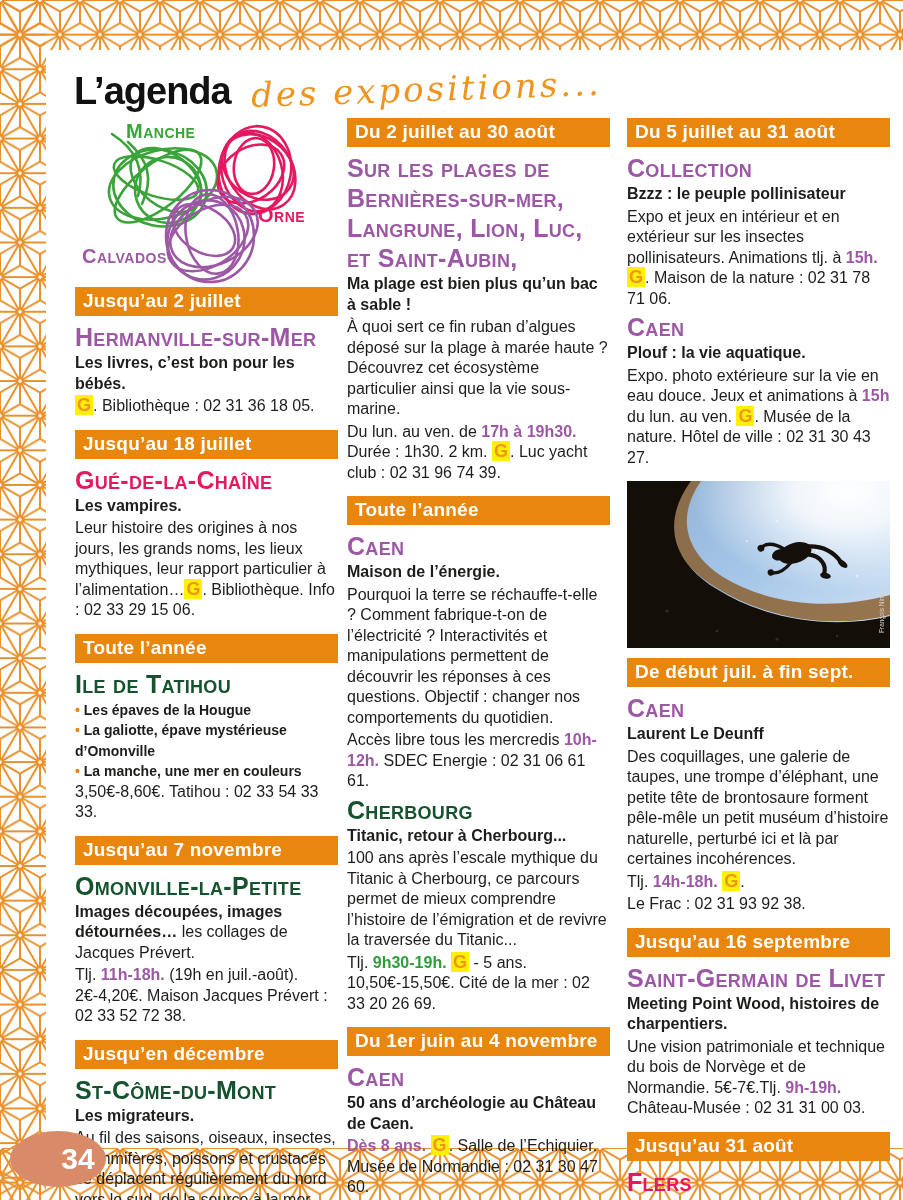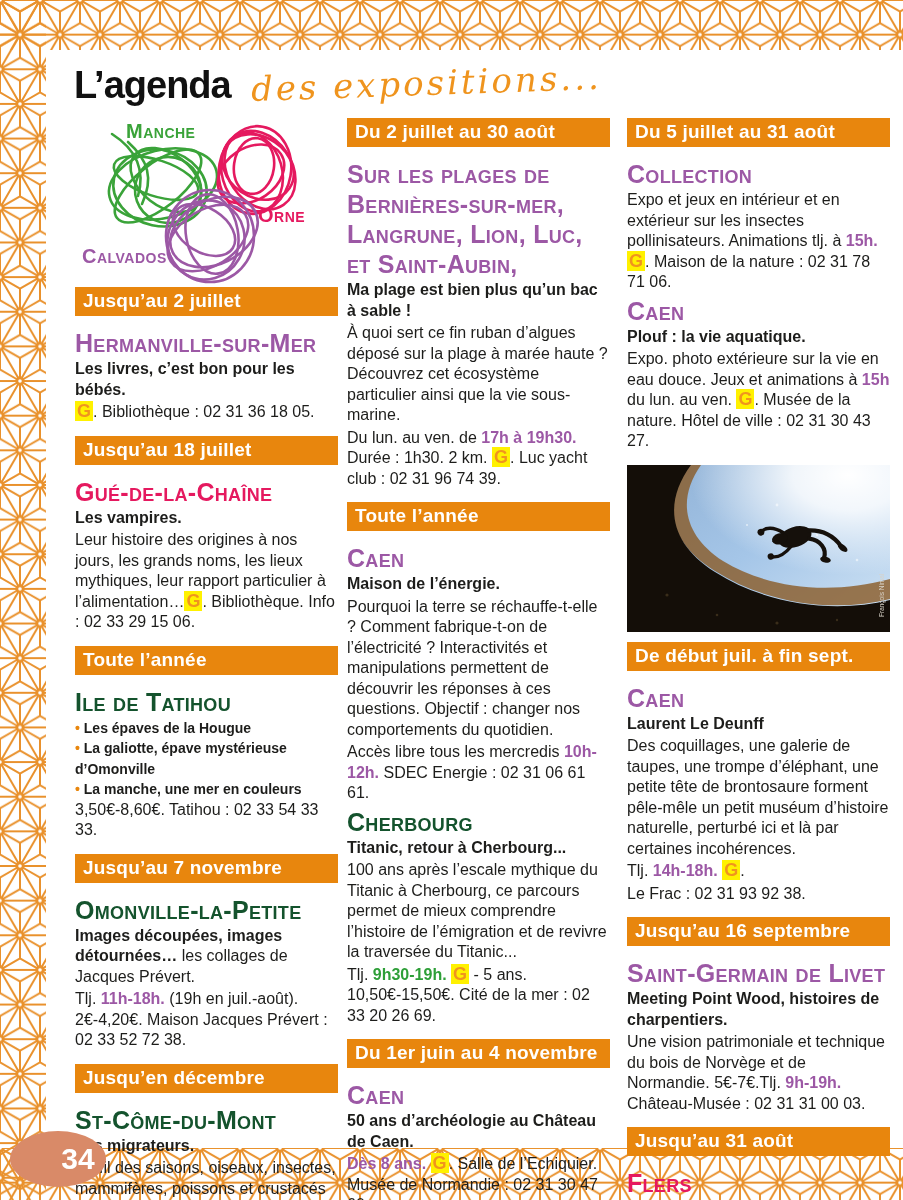--- a/index.html
+++ b/index.html
@@ -8,40 +8,40 @@
   .border-band{position:absolute;z-index:1;}
   #band-top{left:0;top:0;}
   #band-left{left:0;top:0;}
   #band-bottom{left:0;top:1148px;}
 
   #page-num{position:absolute;left:10px;top:1131px;width:56px;height:56px;border-radius:50%;
     background:#d98a68;color:#fff;font-weight:bold;font-size:30px;display:flex;
     align-items:center;justify-content:center;z-index:5;padding-left:40px;}
 
   #title-block{position:absolute;left:74px;top:64px;z-index:2;white-space:nowrap;}
-  #title-main{display:inline-block;font-size:38px;font-weight:800;color:#111;letter-spacing:-1px;}
+  #title-main{display:inline-block;font-size:38px;font-weight:800;color:#111;letter-spacing:-1px;margin-top:6px;}
   #title-script{display:inline-block;margin-left:16px;font-family:"DejaVu Serif",serif;
     font-style:italic;font-size:34px;color:#ef941e;letter-spacing:3px;
     transform:rotate(-2deg) translateY(-3px);}
 
   #map{position:absolute;left:68px;top:112px;width:292px;height:232px;z-index:2;}
   .map-label{position:absolute;font-weight:bold;font-variant:small-caps;font-size:20px;letter-spacing:.5px;}
   #map-label-manche{left:58px;top:8px;color:#3aa339;text-align:center;}
   #map-label-orne{left:190px;top:92px;color:#e5195f;}
   #map-label-calvados{left:14px;top:133px;color:#9c58a5;}
 
   #columns{position:absolute;left:0;top:0;width:903px;height:1200px;z-index:2;}
   .column{position:absolute;width:263px;}
   #col-1{left:75px;top:287px;}
   #col-2{left:347px;top:118px;}
   #col-3{left:627px;top:118px;}
 
   .section{margin-bottom:13px;}
   .sec-header{background:#e8860d;color:#fff;font-weight:bold;font-size:19px;
-    padding:3px 8px 4px 8px;margin-bottom:12px;letter-spacing:.2px;}
+    padding:3px 8px 4px 8px;margin-bottom:6px;letter-spacing:.2px;}
   .loc{font-weight:bold;font-variant:small-caps;font-size:25px;line-height:30px;
     margin:3px 0 1px 0;letter-spacing:.3px;}
   .loc-purple{color:#9c58a5}.loc-green{color:#14532d}.loc-pink{color:#e5195f}
   .para{margin:0 0 2px 0;font-size:16px;line-height:20.5px;}
   .r-b{font-weight:bold}
   .r-p{color:#9c58a5;font-weight:bold}
   .r-g{color:#2e9f38;font-weight:bold}
   .r-G{background:#fff100;color:#f0941e;font-weight:bold;font-size:18px;padding:0 2px;line-height:1;}
   .bullet-line{font-weight:bold;font-size:14px;line-height:20.5px;}
   .dot{color:#e8860d;font-weight:bold;}
@@ -198,20 +198,21 @@
       <section class="section">
         <div class="sec-header">Du 30 juin au 4 novembre</div>
         <div class="loc loc-purple">Caen</div>
         <p class="para"><span class="r-b">Dentelles, quand la mode ne tient qu’à un fil.</span></p>
       </section>
     </div>
     <div class="column" id="col-3">
       <section class="section">
         <div class="sec-header">Du 5 juillet au 31 août</div>
         <div class="loc loc-purple">Collection</div>
+        <p class="para"><span class="r-b">Bzzz : le peuple pollinisateur</span></p>
         <p class="para"><span>Expo et jeux en intérieur et en extérieur sur les insectes pollinisateurs. Animations tlj. à </span><span class="r-p">15h.</span><span> </span><span class="r-G">G</span><span>. Maison de la nature : 02 31 78 71 06.</span></p>
         <div class="loc loc-purple">Caen</div>
         <p class="para"><span class="r-b">Plouf : la vie aquatique.</span></p>
         <p class="para"><span>Expo. photo extérieure sur la vie en eau douce. Jeux et animations à </span><span class="r-p">15h</span><span> du lun. au ven. </span><span class="r-G">G</span><span>. Musée de la nature. Hôtel de ville : 02 31 30 43 27.</span></p>
       </section>
   <div class="photo">
     <svg viewBox="0 0 263 167" width="263" height="167">
       <defs>
         <linearGradient id="sky" x1="0" y1="0" x2="1" y2="1">
           <stop offset="0" stop-color="#8fb0d4"></stop>

